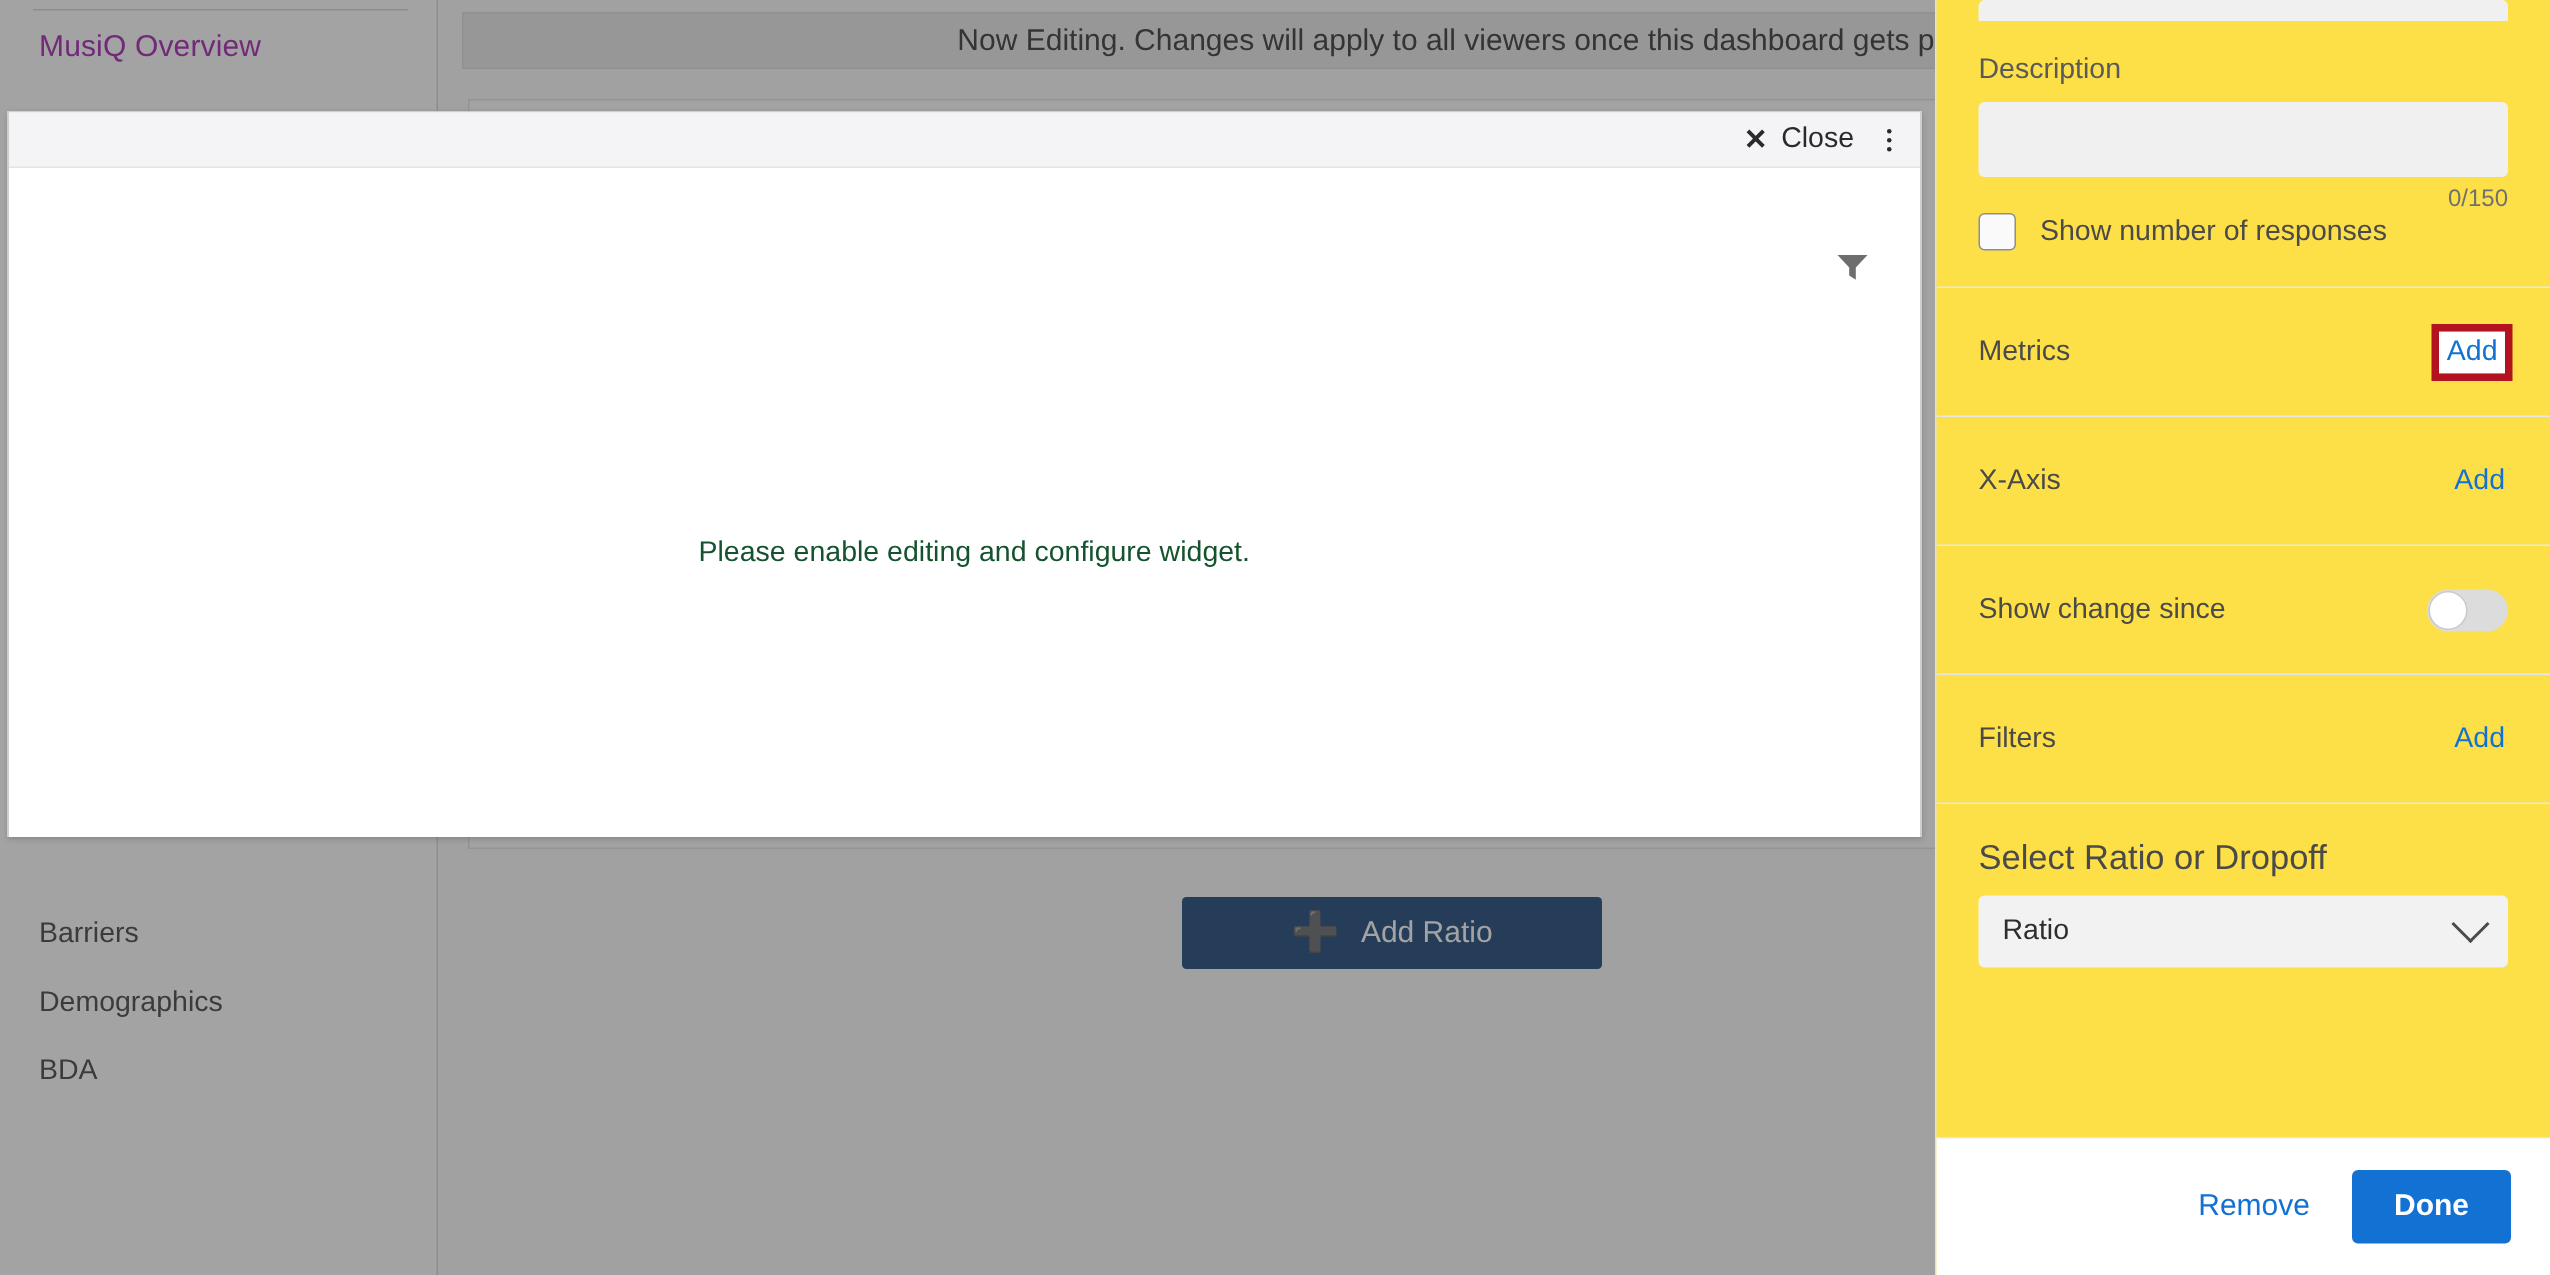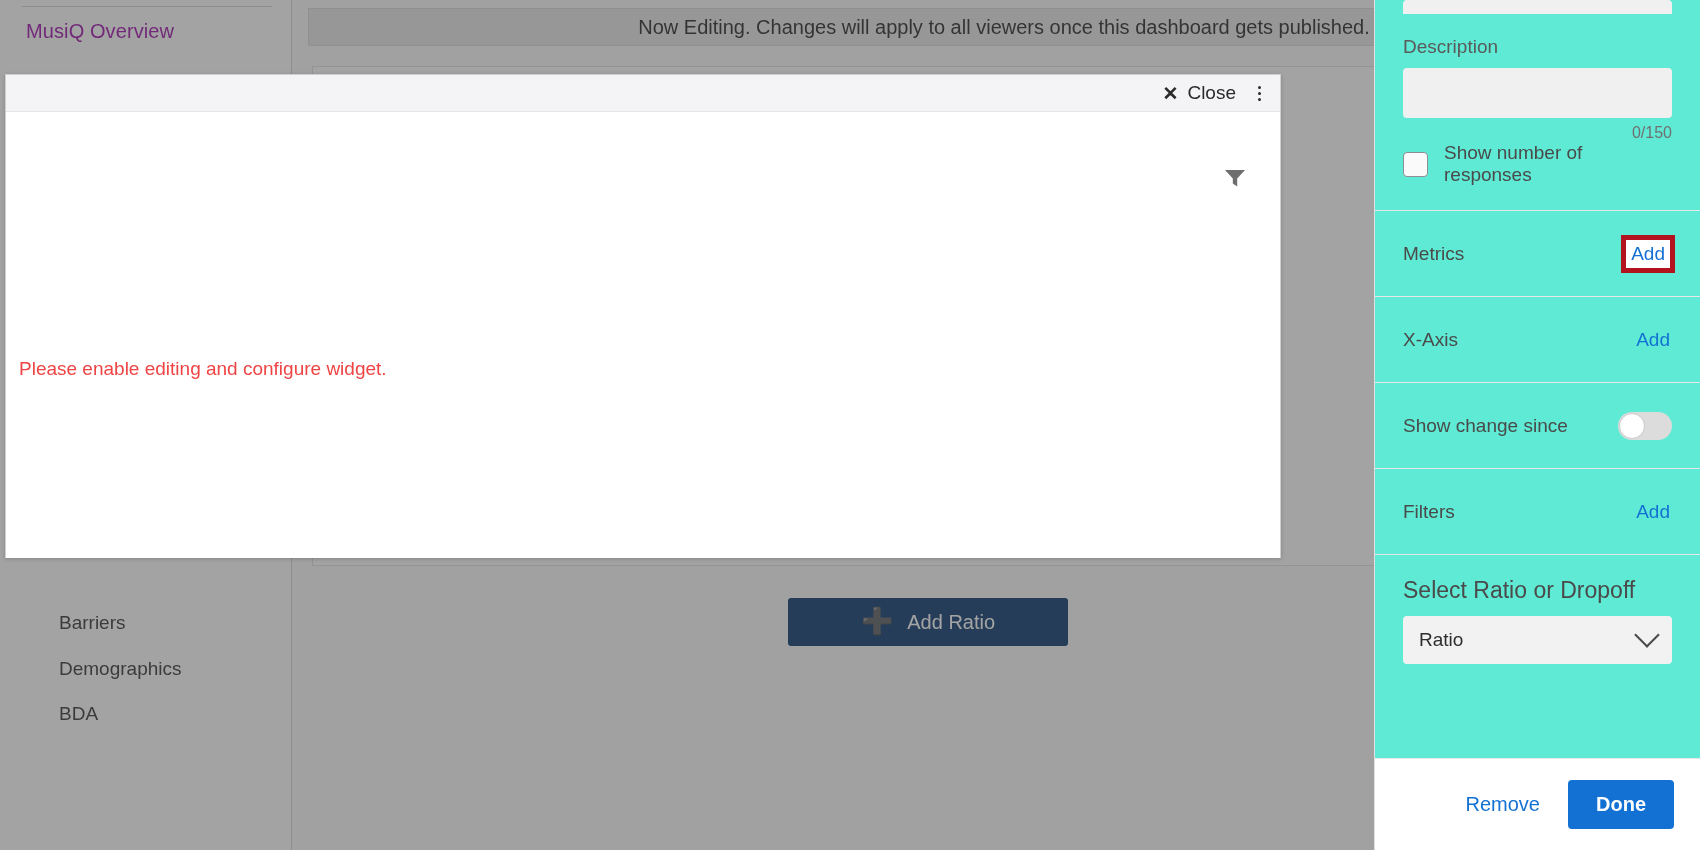--- a/index.html
+++ b/index.html
@@ -53,21 +53,20 @@
     width: 250px;
     height: 1px;
     background: #d4d4d4;
   }
 
   .sidebar-list {
     position: absolute;
     left: 0;
     top: 600px;
     width: 292px;
-    padding-left: 33px;
   }
 
   .sidebar-item {
     padding: 9px 26px;
     font-size: 19px;
     color: #3c3c3c;
     line-height: 1.45;
     cursor: pointer;
   }
 
@@ -218,34 +217,34 @@
     right: 34px;
     top: 56px;
     cursor: pointer;
   }
 
   .modal-placeholder {
     position: absolute;
     left: 0;
     right: 0;
     top: 246px;
-    text-align: left;
-    font-size: 19px;
-    color: #ef4444;
+    text-align: center;
+    font-size: 19px;
+    color: #14532d;
     padding-left: 13px;
   }
 
   
   .config-panel {
     position: absolute;
     right: 0;
     top: 0;
-    width: 326px;
+    width: 410px;
     height: 850px;
-    background: #5eead4;
+    background: #fde047;
     border-left: 1px solid #e0e0e0;
     box-sizing: border-box;
     z-index: 20;
     display: flex;
     flex-direction: column;
   }
 
   .cp-scroll {
     flex: 1 1 auto;
     overflow: hidden;

